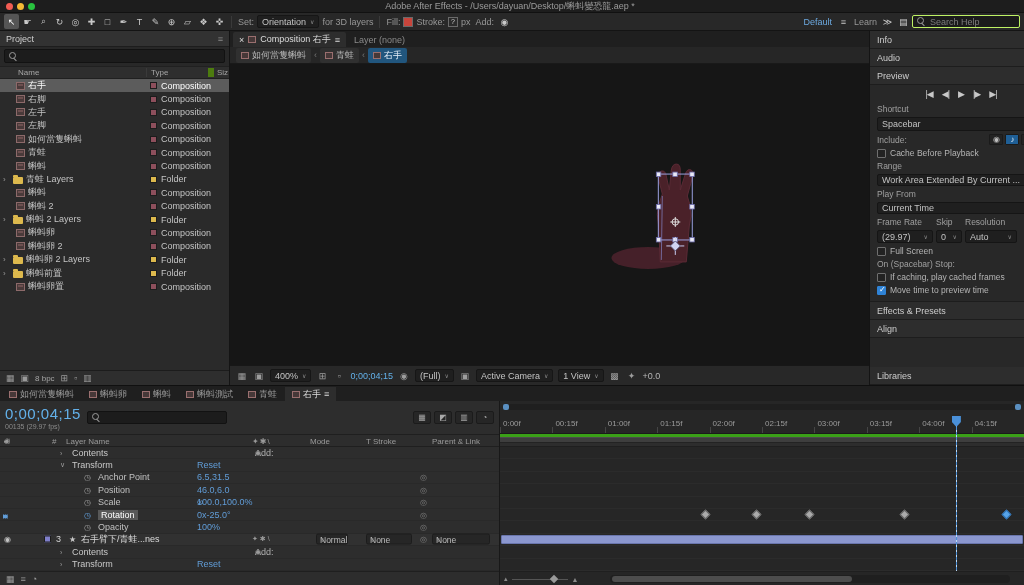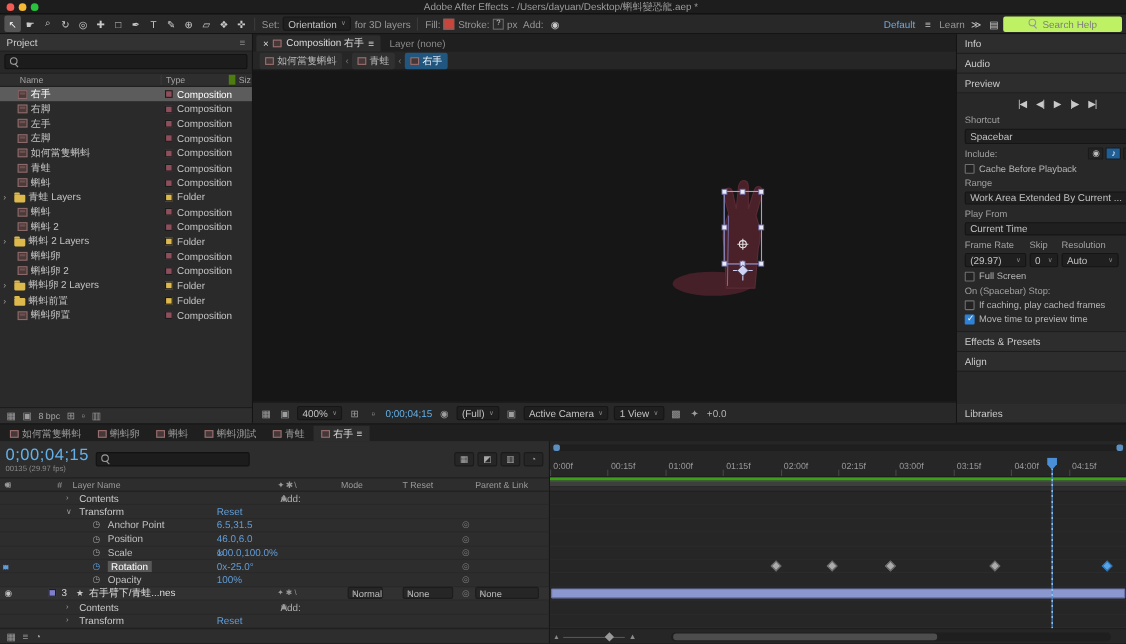--- a/index.html
+++ b/index.html
@@ -26,21 +26,21 @@
   .tool.active{background:#555;color:#fff;}
   .tsep{width:1px;height:12px;background:#3a3a3a;margin:0 3px;flex:none;}
   .tlabel{color:#979797;font-size:9px;margin:0 2px;white-space:nowrap;}
   .dd{display:flex;align-items:center;gap:4px;background:#1f1f1f;border:1px solid #161616;border-radius:2px;height:13px;padding:0 4px;color:#c4c4c4;font-size:9px;white-space:nowrap;}
   .caret{font-size:6px;color:#8a8a8a;line-height:1;}
   .swatch{width:10px;height:10px;border:1px solid #6a6a6a;display:flex;align-items:center;justify-content:center;font-size:7px;color:#ccc;}
   .swatch.fill{background:var(--fill-red);}
   .swatch.stroke{background:#2a2a2a;}
   .tspacer{flex:1;}
   .wsname{color:#6ca9e0;font-size:9px;margin:0 3px;}
-  .searchbox{display:flex;align-items:center;gap:4px;background:#1b1b1b;border:7px solid #bef264;border-radius:2px;height:13px;width:108px;padding:0 4px;color:#7d7d7d;font-size:9px;justify-content:center;}
+  .searchbox{display:flex;align-items:center;gap:4px;background:#1b1b1b;border:1px solid #bef264;border-radius:2px;height:13px;width:108px;padding:0 4px;color:#7d7d7d;font-size:9px;}
   .mag{width:9px;height:9px;position:relative;display:inline-block;flex:none;}
   .mag::before{content:"";position:absolute;width:5px;height:5px;border:1px solid #9a9a9a;border-radius:50%;left:0;top:0;}
   .mag::after{content:"";position:absolute;width:4px;height:1px;background:#9a9a9a;transform:rotate(45deg);left:4px;top:7px;}
 
   
   .main{height:354px;display:flex;flex:none;}
 
   
   .project{width:230px;background:#282828;border-right:1px solid #141414;display:flex;flex-direction:column;flex:none;}
   .phead{height:16px;background:#323232;border-bottom:1px solid #1d1d1d;display:flex;align-items:center;padding:0 6px;color:#cfcfcf;font-size:9px;}
@@ -669,21 +669,21 @@
           <span class="havcol">
             <span>◉</span>
             <span>◁</span>
             <span>○</span>
             <span>▪</span>
           </span>
           <span class="hhash">#</span>
           <span class="hname">Layer Name</span>
           <span class="hsw">✦✱\</span>
           <span class="hmode">Mode</span>
-          <span class="htrk">T Reset</span>
+          <span class="htrk">T Stroke</span>
           <span class="hpar">Parent &amp; Link</span>
         </div>
         <div class="trows">
           <div class="trow">
             <span class="tw1">›</span>
             <span class="glbl">Contents</span>
             <span class="addx">
                 <span>Add:</span>
                 <span class="addico">◉</span>
               </span>

